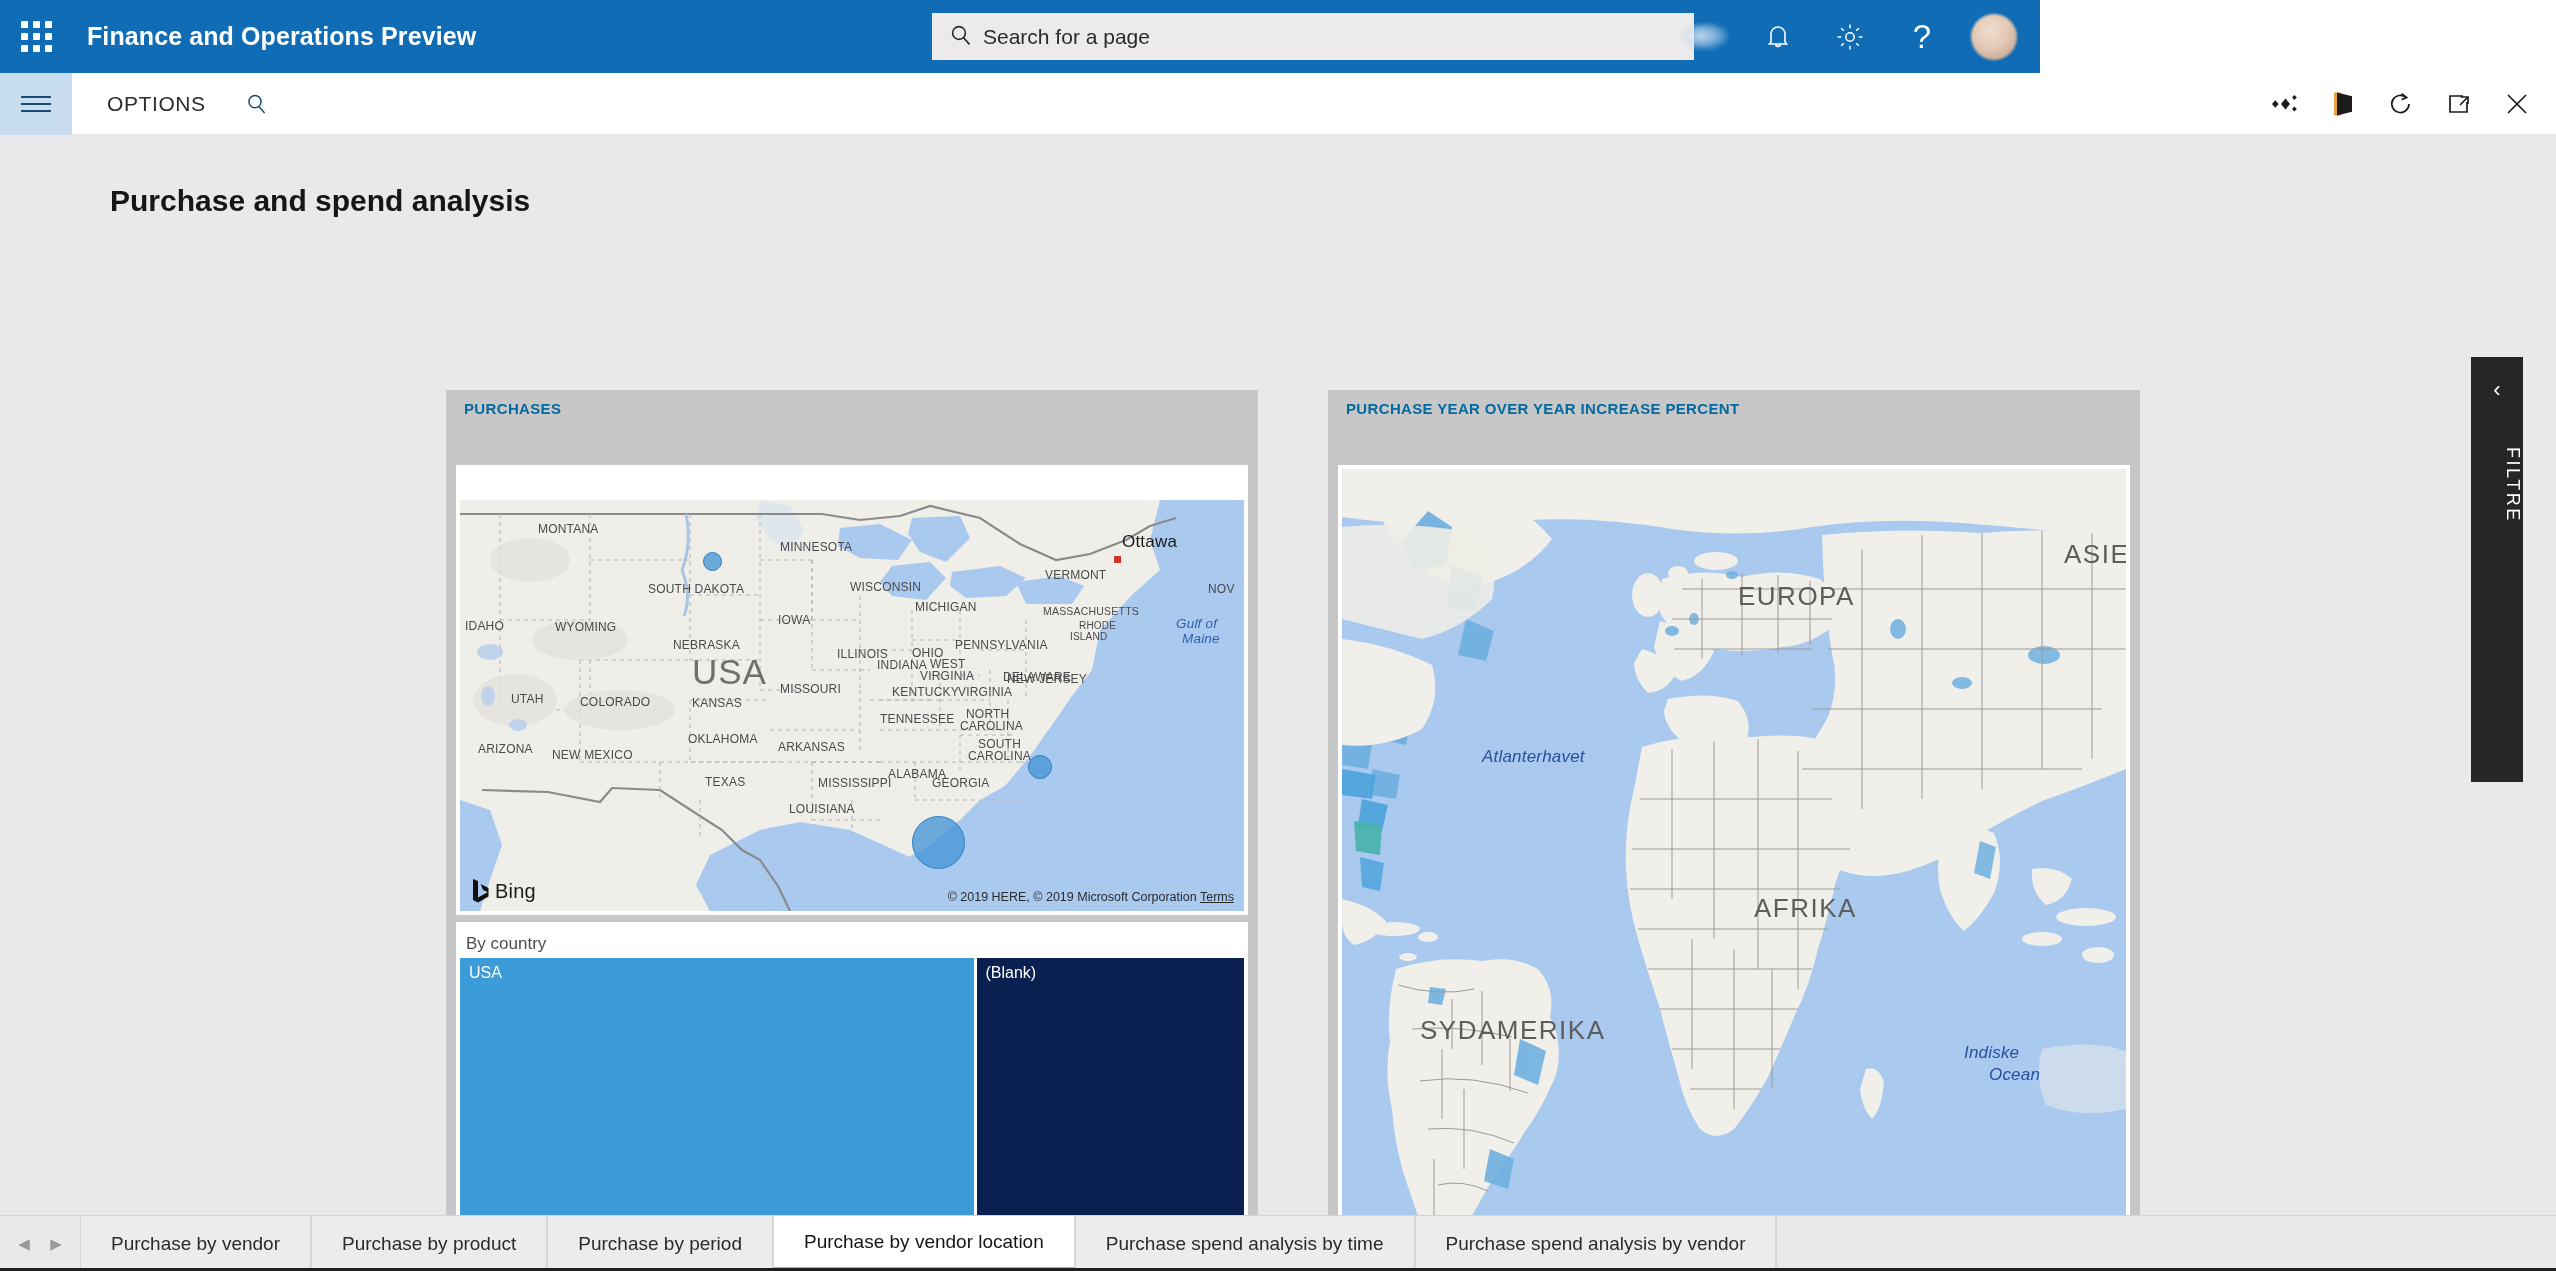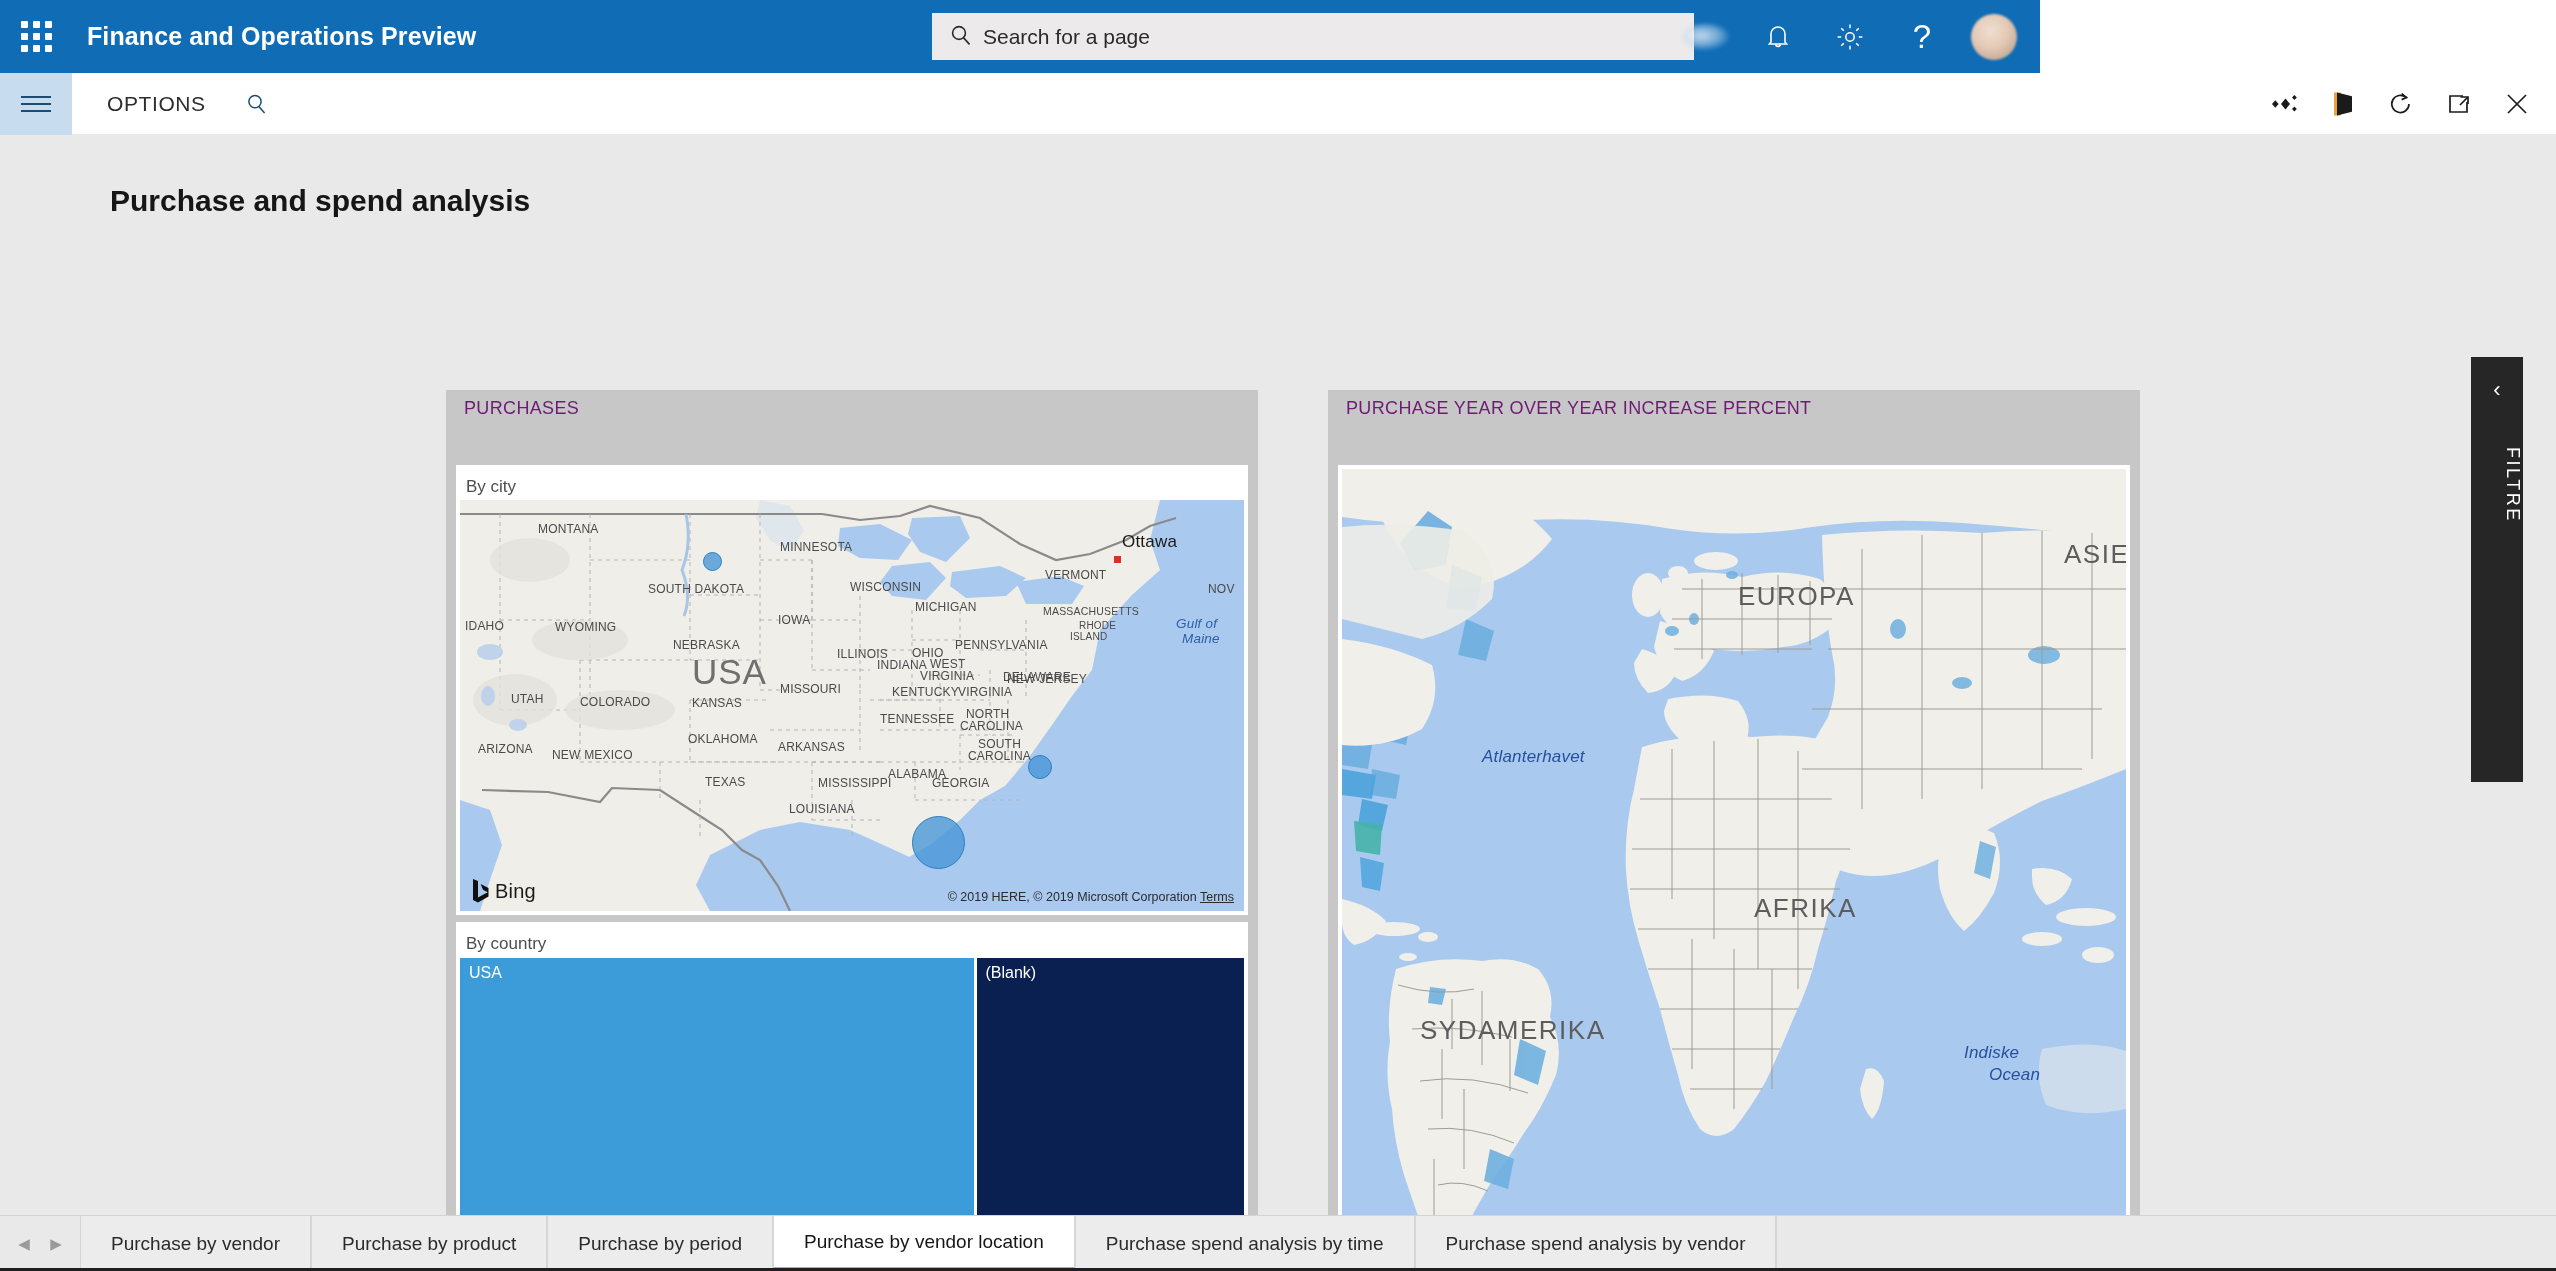--- a/index.html
+++ b/index.html
@@ -82,21 +82,21 @@
     position: absolute; left: 110px; top: 49px;
     font-size: 30px; font-weight: bold; color: #161616;
   }
 
   
   .tile {
     position: absolute; background: #c7c7c7;
   }
   .tile-head {
     height: 37px; display: flex; align-items: center; padding-left: 18px;
-    font-size: 18px; font-weight: normal; letter-spacing: .35px; color: #701a75;
+    font-size: 15px; font-weight: bold; letter-spacing: .35px; color: #0369a1;
   }
   .tile-body { position: absolute; left: 0; right: 0; bottom: 0; top: 37px; }
 
   
   #tile-purchases { left: 446px; top: 255px; width: 812px; height: 940px; }
   .vis {
     position: absolute; background: #ffffff;
   }
   .vis-title {
     height: 35px; display: flex; align-items: flex-end; padding: 0 0 3px 10px;
@@ -304,21 +304,20 @@
 
 <div class="workspace">
 
   <div class="page-title">Purchase and spend analysis</div>
 
   <div class="tile" id="tile-purchases">
     <div class="tile-head">PURCHASES</div>
     <div class="tile-body">
 
       <div class="vis" id="vis-bycity">
-        <div class="vis-title">By city</div>
         <div class="map-city">
           <svg width="784" height="411" viewBox="0 0 784 411" style="position:absolute;left:0;top:0;">
             <rect width="784" height="411" fill="#efeee9"></rect>
 
             <path d="M784 0 H700 L690 40 L700 70 L672 95 L640 130 L632 170 L612 196 L592 225 L570 256 L545 286 L520 300 L500 320 L470 345 L440 362 L420 380 L410 411 H784 Z" fill="#aac9ef"></path>
 
             <path d="M300 330 L340 322 L390 330 L430 348 L460 362 L470 380 L455 411 H250 L236 385 L250 355 Z" fill="#aac9ef"></path>
 
             <path d="M0 300 L30 310 L42 345 L30 380 L20 411 H0 Z" fill="#aac9ef"></path>
 

